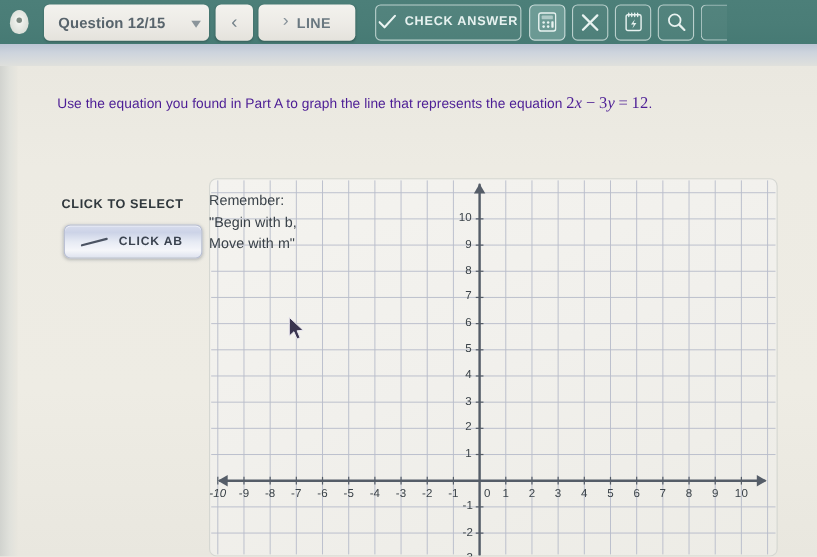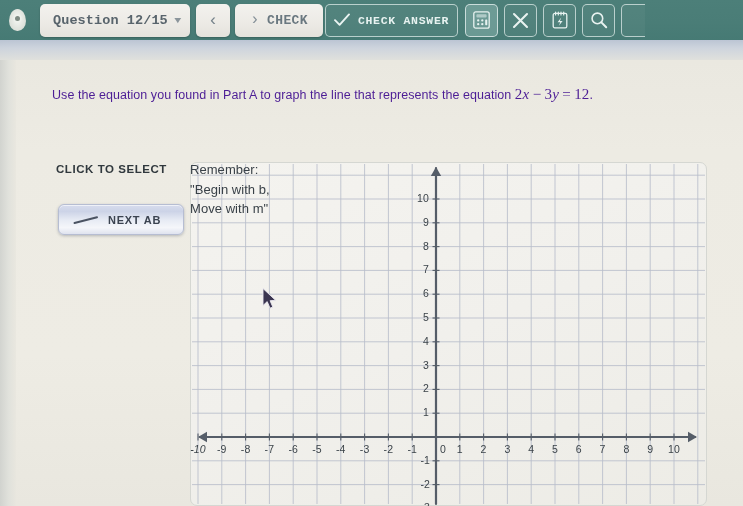--- a/index.html
+++ b/index.html
@@ -72,21 +72,20 @@
     box-shadow: 0 0 0 1.5px #eef1ec;
   }
 
   .pill{
     height: 33px;
     border-radius: 5px;
     display:flex;
     align-items:center;
     box-sizing:border-box;
     flex: 0 0 auto;
-    font-family: Liberation Mono, monospace;
   }
   .pill-light{
     background: linear-gradient(180deg,#f3f2ee 0%, #eceae5 60%, #e4e2dc 100%);
     color:#5d6a72;
     box-shadow: 0 1px 2px rgba(0,0,0,.22);
   }
   .pill-outline{
     background: rgba(255,255,255,.045);
     border: 1.4px solid rgba(226,238,236,.72);
     color:#e7f2f0;
@@ -137,21 +136,21 @@
     width: 104px;
     margin-left: 6px;
     justify-content:center;
     gap: 8px;
     font-size: 11.5px;
     font-weight: 700;
     letter-spacing: .85px;
   }
   #check-answer-button{
     width: 133px;
-    margin-left: 2px;
+    margin-left: 18px;
     justify-content:center;
     gap: 8px;
     font-size: 11.5px;
     font-weight: 700;
     letter-spacing: .7px;
   }
 
   .icon-btn{
     width: 33px;
     margin-left: 6px;
@@ -184,21 +183,21 @@
     font-size: 15px;
     font-style: italic;
     letter-spacing: .2px;
   }
   .mathexpr .num{ font-style: normal; }
   .mathexpr .op{ font-style: normal; }
 
   
   #click-to-select-label{
     position:absolute;
-    left: 56px; top: 163px;
+    left: 56px; top: 180px;
     font-size: 11.5px;
     font-weight: 700;
     letter-spacing: .55px;
     color: #30383d;
     z-index:3;
   }
   #line-ab-button{
     position:absolute;
     left: 58px; top: 204px;
     width: 126px; height: 31px;
@@ -216,21 +215,21 @@
   #line-ab-button .label{
     font-size: 11px;
     font-weight: 700;
     letter-spacing: .75px;
     color: #3b4350;
   }
 
   
   #remember-note{
     position:absolute;
-    left: 190px; top: 160px;
+    left: 190px; top: 172px;
     z-index: 4;
     font-size: 13px;
     color: #394148;
     line-height: 19.5px;
     letter-spacing:.05px;
     pointer-events:none;
   }
 
   
   #graph-panel{
@@ -277,21 +276,21 @@
     <span>Question 12/15</span>
     <span class="chev-down">▾</span>
   </div>
 
   <div class="pill pill-light" id="prev-button">
     <span>‹</span>
   </div>
 
   <div class="pill pill-light" id="next-button">
     <span class="chev">›</span>
-    <span>CHECK</span>
+    <span>LINE</span>
   </div>
 
 
   <div class="pill pill-outline" id="check-answer-button">
     <span>
       <svg width="16" height="14" viewBox="0 0 16 14">
         <path d="M1 7.2 L5.6 11.8 L15 1.4" fill="none" stroke="#eaf4f2" stroke-width="1.9" stroke-linecap="round" stroke-linejoin="round"></path>
       </svg>
     </span>
     <span>CHECK ANSWER</span>
@@ -346,21 +345,21 @@
 </div>
 
 <div id="click-to-select-label">CLICK TO SELECT</div>
 
 <div id="line-ab-button">
   <span>
     <svg width="26" height="10" viewBox="0 0 26 10">
       <path d="M1.5 8 L24 2.2" stroke="#4b5362" stroke-width="2" stroke-linecap="round"></path>
     </svg>
   </span>
-  <span class="label">NEXT AB</span>
+  <span class="label">CLICK AB</span>
 </div>
 
 <div id="graph-panel">
   <div id="graph-box"></div>
   <svg id="grid-svg" width="517" height="344">
       <line x1="8" y1="2" x2="8" y2="342" stroke="#b8bdcb" stroke-width="0.85"></line>
       <line x1="31.799999999999983" y1="2" x2="31.799999999999983" y2="342" stroke="#b8bdcb" stroke-width="0.85"></line>
       <line x1="55.599999999999994" y1="2" x2="55.599999999999994" y2="342" stroke="#b8bdcb" stroke-width="0.85"></line>
       <line x1="79.4" y1="2" x2="79.4" y2="342" stroke="#b8bdcb" stroke-width="0.85"></line>
       <line x1="103.19999999999999" y1="2" x2="103.19999999999999" y2="342" stroke="#b8bdcb" stroke-width="0.85"></line>

